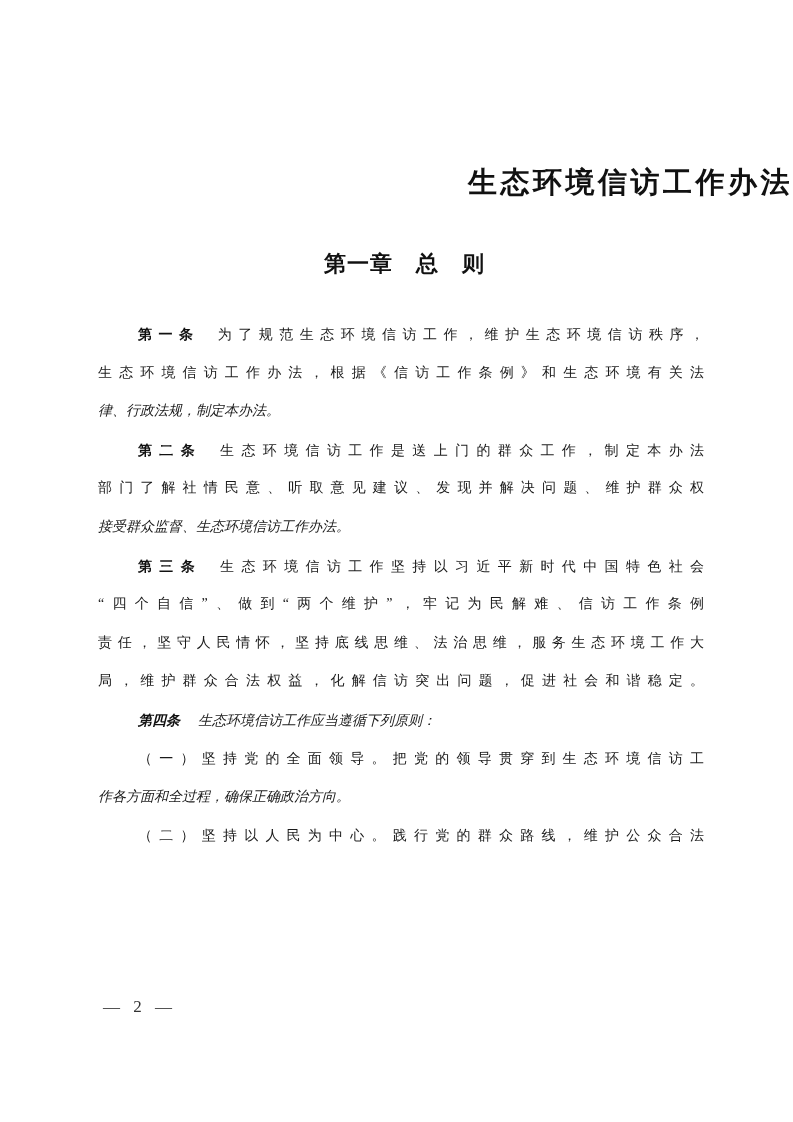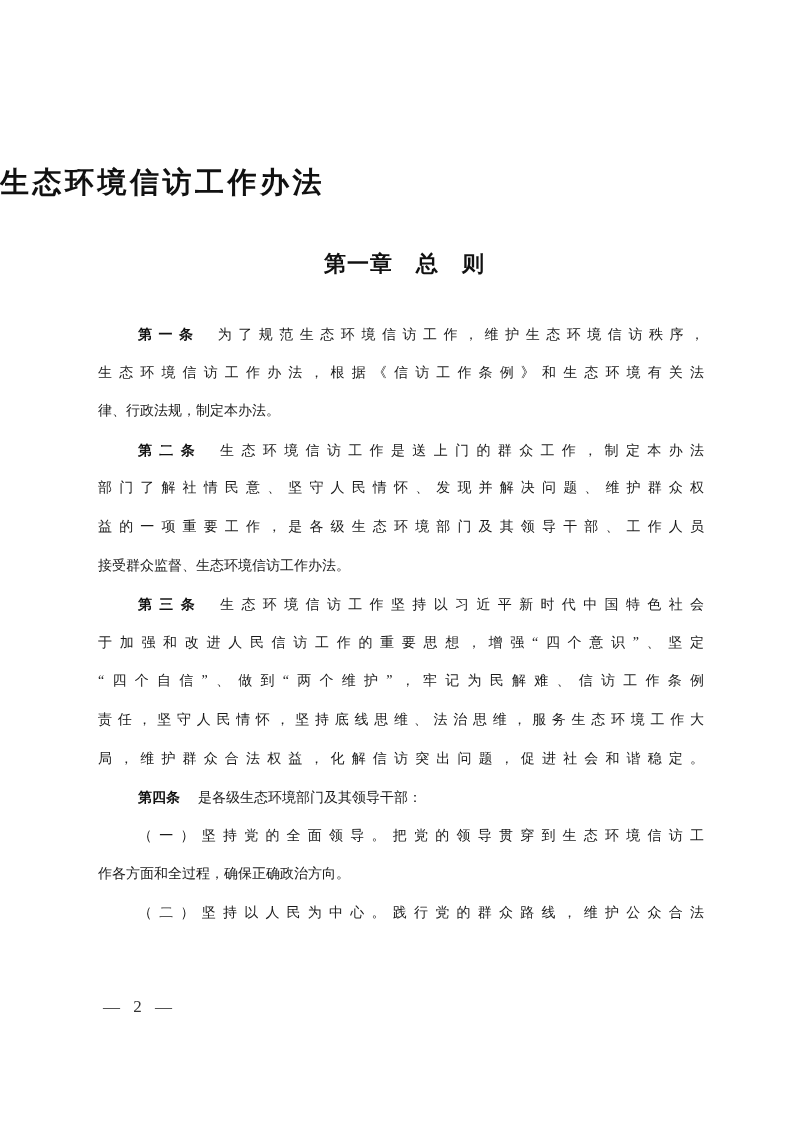--- a/index.html
+++ b/index.html
@@ -10,21 +10,21 @@
     font-family: "Liberation Serif", serif;
     color: #1a1a1a;
     overflow: hidden;
   }
   .page { position: absolute; inset: 0; }
 
   .doc-title {
     position: absolute;
     top: 166px; left: 0; width: 793px;
     margin: 0;
-    text-align: left;
+    text-align: right;
     font-family: "Liberation Sans", sans-serif;
     font-weight: bold;
     font-size: 29px;
     line-height: 32px;
     letter-spacing: 3.5px;
     color: #111111;
   }
 
   .chapter {
     position: absolute;
@@ -47,21 +47,21 @@
     color: #1a1a1a;
   }
   .line {
     height: 38.6px;
     line-height: 38.6px;
     white-space: nowrap;
     text-align: justify;
     text-align-last: justify;
     overflow: visible;
   }
-  .line.end { text-align-last: left; }
+  .line.end { text-align-last: left; font-style: italic; }
   .line.indented { padding-left: 40px; }
 
   .article-label {
     font-family: "Liberation Sans", sans-serif;
     font-weight: bold;
     margin-right: 18px;
     color: #111111;
   }
 
   .page-number {
@@ -83,31 +83,29 @@
 
   <h2 class="chapter">第一章　总　则</h2>
 
   <div class="body-text">
 
     <div class="line indented"><b class="article-label">第一条</b><span>为了规范生态环境信访工作，维护生态环境信访秩序，</span></div>
     <div class="line"><span>生态环境信访工作办法，根据《信访工作条例》和生态环境有关法</span></div>
     <div class="line end"><span>律、行政法规，制定本办法。</span></div>
 
     <div class="line indented"><b class="article-label">第二条</b><span>生态环境信访工作是送上门的群众工作，制定本办法</span></div>
-    <div class="line"><span>部门了解社情民意、坚守人民情怀、发现并解决问题、维护群众权</span></div>
-    <div class="line"><span>益的一项重要工作，是各级生态环境部门及其领导干部、工作人员</span></div>
+    <div class="line"><span>部门了解社情民意、听取意见建议、发现并解决问题、维护群众权</span></div>
     <div class="line end"><span>接受群众监督、生态环境信访工作办法。</span></div>
 
     <div class="line indented"><b class="article-label">第三条</b><span>生态环境信访工作坚持以习近平新时代中国特色社会</span></div>
-    <div class="line"><span>于加强和改进人民信访工作的重要思想，增强“四个意识”、坚定</span></div>
     <div class="line"><span>“四个自信”、做到“两个维护”，牢记为民解难、信访工作条例</span></div>
     <div class="line"><span>责任，坚守人民情怀，坚持底线思维、法治思维，服务生态环境工作大</span></div>
     <div class="line"><span>局，维护群众合法权益，化解信访突出问题，促进社会和谐稳定。</span></div>
 
-    <div class="line indented end"><b class="article-label">第四条</b><span>是各级生态环境部门及其领导干部：</span></div>
+    <div class="line indented end"><b class="article-label">第四条</b><span>生态环境信访工作应当遵循下列原则：</span></div>
 
     <div class="line indented"><span>（一）坚持党的全面领导。把党的领导贯穿到生态环境信访工</span></div>
     <div class="line end"><span>作各方面和全过程，确保正确政治方向。</span></div>
 
     <div class="line indented"><span>（二）坚持以人民为中心。践行党的群众路线，维护公众合法</span></div>
 
   </div>
 
   <div class="page-number">— 2 —</div>
 

